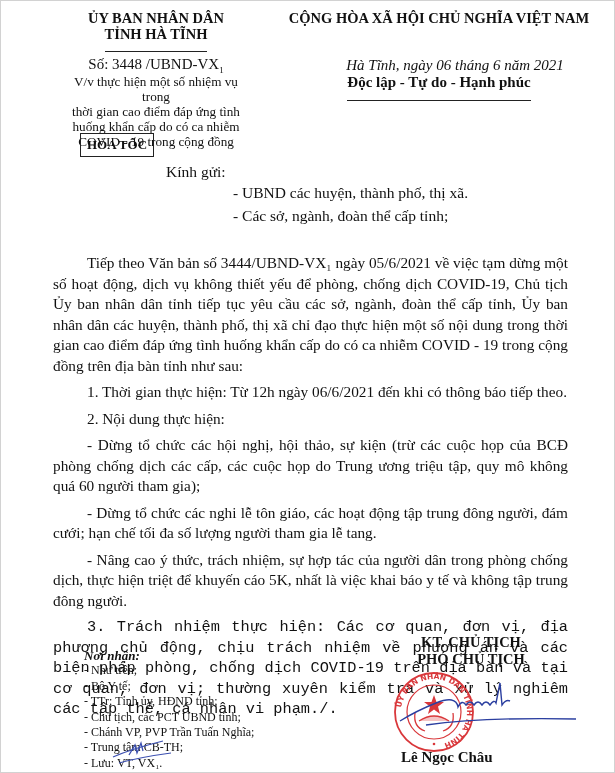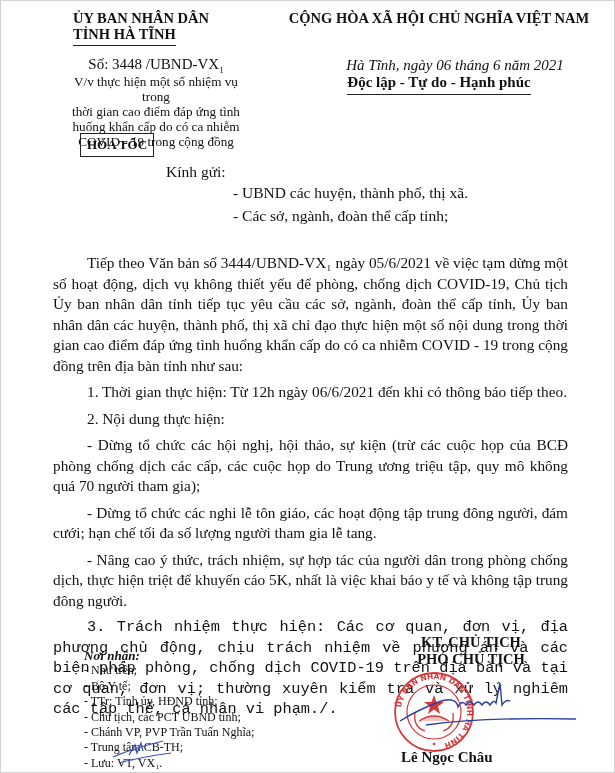--- a/index.html
+++ b/index.html
@@ -8,24 +8,24 @@
     background: #ffffff;
     font-family: "Liberation Serif", "DejaVu Serif", serif;
     color: #111;
   }
   .page {
     position: relative; width: 613px; height: 771px;
     border: 1px solid #d2d2d2; background: #fff; box-sizing: border-box;
     width: 615px; height: 773px;
   }
   .abs { position: absolute; }
-  .left-header { left: 72px; top: 9px; width: 190px; }
+  .left-header { left: 60px; top: 9px; width: 190px; text-align: center; }
   .right-header { left: 268px; top: 9px; width: 340px; text-align: center; }
   .hdr-bold { font-weight: bold; font-size: 14.5px; line-height: 16px; letter-spacing: 0; }
-  .underline-short { display: inline-block; border-bottom: 1px solid #222; padding-bottom: 3px; }
+  .underline-short { display: inline-block; border-bottom: 1px solid #222; padding-bottom: 9px; }
   .sub-bold { font-weight: bold; font-size: 15px; line-height: 17px; margin-top: 48px; }
   .so { left: 75px; top: 55px; width: 160px; text-align: center; font-size: 15px; line-height: 17px; }
   .vv { left: 60px; top: 73px; width: 190px; text-align: center; font-size: 13.2px; line-height: 15px; }
   .date { left: 304px; top: 56px; width: 300px; text-align: center; font-style: italic; font-size: 15px; }
   .hoatoc { left: 79px; top: 132px; width: 74px; height: 24px; border: 1.5px solid #222; box-sizing: border-box;
             font-weight: bold; font-size: 13px; line-height: 21px; text-align: center; }
   .kinhgui { left: 165px; top: 162px; font-size: 15.5px; }
   .recips { left: 232px; top: 180px; font-size: 15.5px; line-height: 23px; }
   .body { left: 52px; top: 252px; width: 515px; font-size: 15.3px; line-height: 20.5px; text-align: justify; }
   .body p { margin: 0 0 6px 0; text-indent: 34px; }
@@ -72,21 +72,21 @@
   <div class="abs kinhgui">Kính gửi:</div>
   <div class="abs recips">
     <div>- UBND các huyện, thành phố, thị xã.</div>
     <div>- Các sở, ngành, đoàn thể cấp tỉnh;</div>
   </div>
 
   <div class="abs body">
     <p>Tiếp theo Văn bản số 3444/UBND-VX₁ ngày 05/6/2021 về việc tạm dừng một số hoạt động, dịch vụ không thiết yếu để phòng, chống dịch COVID-19, Chủ tịch Ủy ban nhân dân tỉnh tiếp tục yêu cầu các sở, ngành, đoàn thể cấp tỉnh, Ủy ban nhân dân các huyện, thành phố, thị xã chỉ đạo thực hiện một số nội dung trong thời gian cao điểm đáp ứng tình huống khẩn cấp do có ca nhiễm COVID - 19 trong cộng đồng trên địa bàn tỉnh như sau:</p>
     <p>1. Thời gian thực hiện: Từ 12h ngày 06/6/2021 đến khi có thông báo tiếp theo.</p>
     <p>2. Nội dung thực hiện:</p>
-    <p>- Dừng tổ chức các hội nghị, hội thảo, sự kiện (trừ các cuộc họp của BCĐ phòng chống dịch các cấp, các cuộc họp do Trung ương triệu tập, quy mô không quá 70 người tham gia);</p>
+    <p>- Dừng tổ chức các hội nghị, hội thảo, sự kiện (trừ các cuộc họp của BCĐ phòng chống dịch các cấp, các cuộc họp do Trung ương triệu tập, quy mô không quá 60 người tham gia);</p>
     <p>- Dừng tổ chức các nghi lễ tôn giáo, các hoạt động tập trung đông người, đám cưới; hạn chế tối đa số lượng người tham gia lễ tang.</p>
     <p>- Nâng cao ý thức, trách nhiệm, sự hợp tác của người dân trong phòng chống dịch, thực hiện triệt để khuyến cáo 5K, nhất là việc khai báo y tế và không tập trung đông người.</p>
     <p class="tight">3. Trách nhiệm thực hiện: Các cơ quan, đơn vị, địa phương chủ động, chịu trách nhiệm về phương án và các biện pháp phòng, chống dịch COVID-19 trên địa bàn và tại cơ quan, đơn vị; thường xuyên kiểm tra và xử lý nghiêm các tập thể, cá nhân vi phạm./.</p>
   </div>
 
   <div class="abs noinhan">
     <div class="title">Nơi nhận:</div>
     <div>- Như trên;</div>
     <div>- Bộ Y tế;</div>
     <div>- TTr: Tỉnh ủy, HĐND tỉnh;</div>

